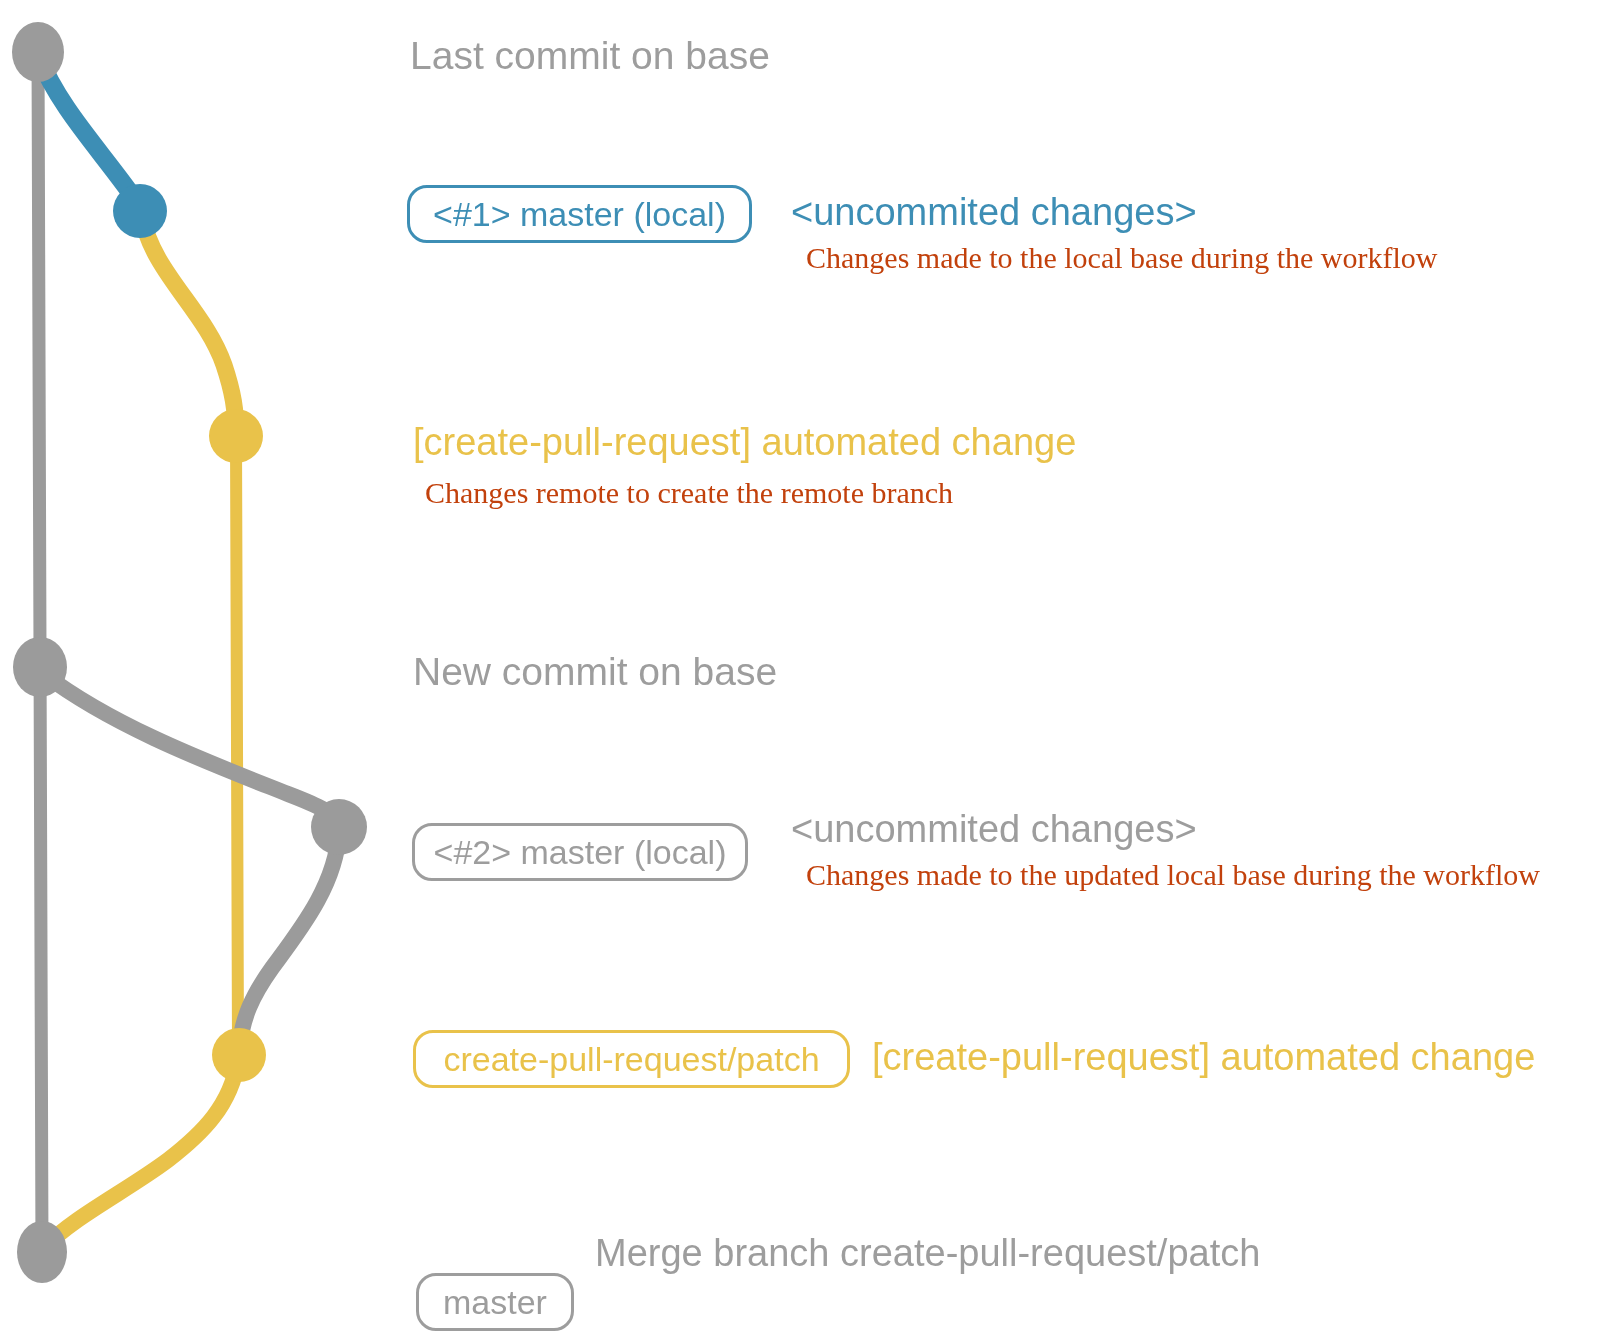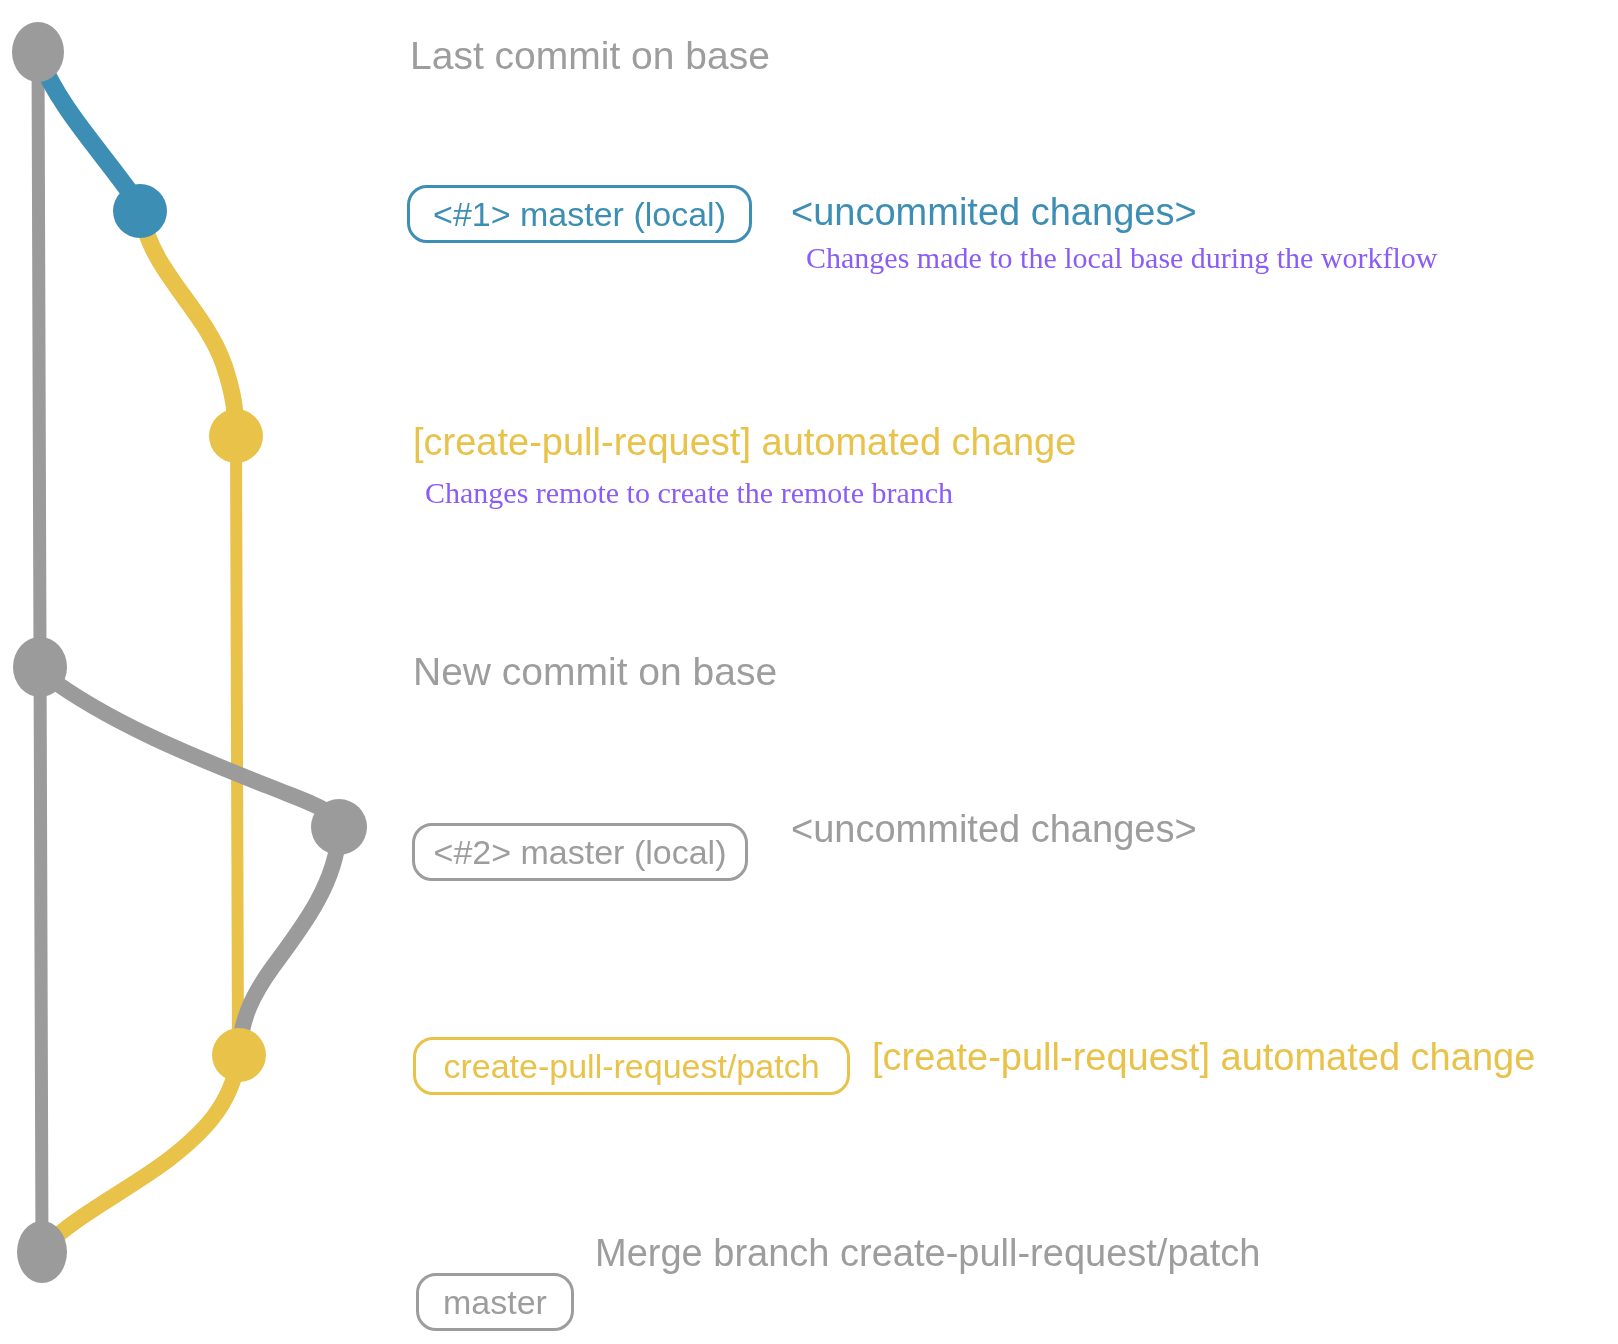--- a/index.html
+++ b/index.html
@@ -22,38 +22,38 @@
   .title-gray  { color: #9d9d9d; font-size: 39px; }
   .tag         { font-size: 38px; }
   .tag-blue    { color: #3d8eb5; }
   .tag-yellow  { color: #e9c24a; }
   .tag-gray    { color: #9d9d9d; }
   .caption {
     position: absolute;
     white-space: nowrap;
     transform: translateY(-50%);
     font-family: "Liberation Serif", "DejaVu Serif", serif;
-    color: #8b5cf6;
+    color: #c2410c;
     font-size: 30px;
     text-align: right;
   }
   .badge {
     position: absolute;
     display: flex;
     align-items: center;
     justify-content: center;
     border-radius: 20px;
     font-size: 34px;
     white-space: nowrap;
     background: #ffffff;
     box-sizing: border-box;
   }
   .badge-blue   { border: 3px solid #3d8eb5; color: #3d8eb5; }
   .badge-gray   { border: 3px solid #9d9d9d; color: #9d9d9d; margin-top: 21px; }
-  .badge-yellow { border: 3px solid #e9c24a; color: #e9c24a; margin-top: 7px; }
+  .badge-yellow { border: 3px solid #e9c24a; color: #e9c24a; }
 </style>
 </head>
 <body>
 
 <div class="canvas">
 
   <svg class="graph" width="430" height="1344" viewBox="0 0 430 1344">
 
     <path d="M 38 52 L 42 1252" stroke="#9b9b9b" stroke-width="13" fill="none" stroke-linecap="round"></path>
 
@@ -88,20 +88,21 @@
 
   <div class="label tag tag-yellow" style="left:413px; top:443px;">[create-pull-request] automated change</div>
   <div class="caption" style="left:425px; top:493px;">Changes remote to create the remote branch</div>
 
   <div class="label title-gray" style="left:413px; top:672px;">New commit on base</div>
 
   <div class="badge badge-gray" style="left:412px; top:802px; width:336px; height:58px;">
     <span>&lt;#2&gt; master (local)</span>
   </div>
   <div class="label tag tag-gray" style="left:791px; top:830px;">&lt;uncommited changes&gt;</div>
+  <div class="caption" style="left:806px; top:875px;">Changes made to the updated local base during the workflow</div>
 
   <div class="badge badge-yellow" style="left:413px; top:1030px; width:437px; height:58px;">
     <span>create-pull-request/patch</span>
   </div>
   <div class="label tag tag-yellow" style="left:872px; top:1058px;">[create-pull-request] automated change</div>
 
   <div class="badge badge-gray" style="left:416px; top:1252px; width:158px; height:58px;">
     <span>master</span>
   </div>
   <div class="label tag tag-gray" style="left:595px; top:1254px;">Merge branch create-pull-request/patch</div>

